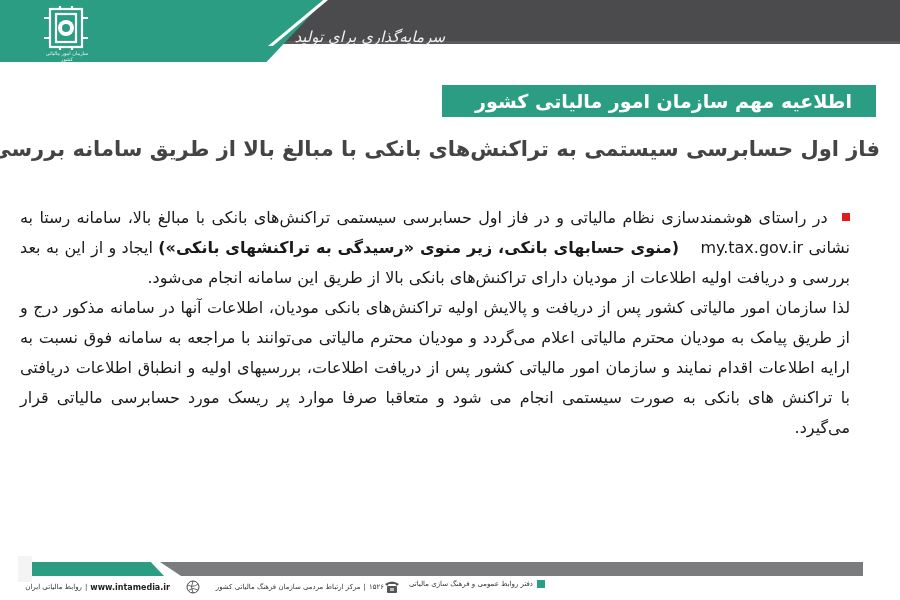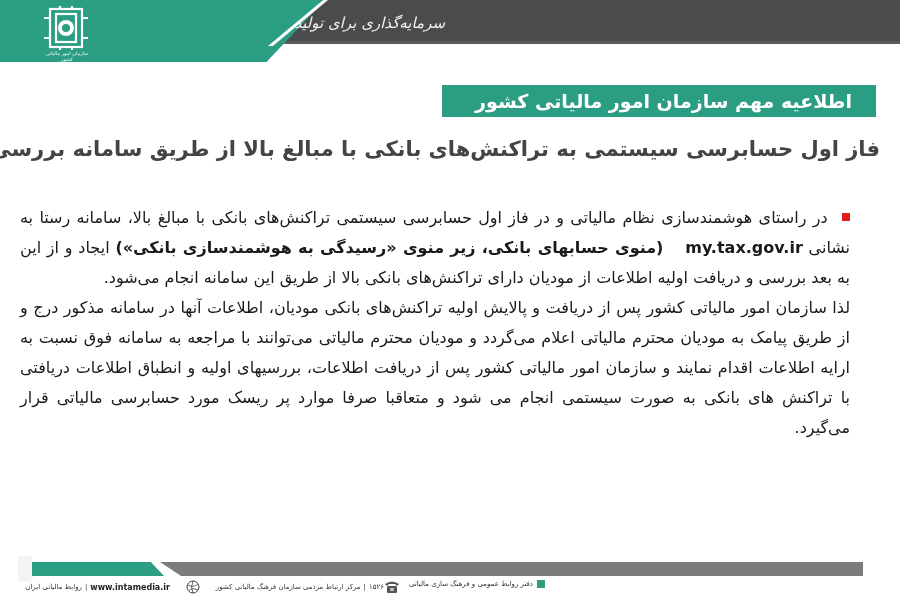--- a/index.html
+++ b/index.html
@@ -18,21 +18,21 @@
       position: absolute; left: 268px; top: 0; width: 60px; height: 46px; background: #ffffff;
       clip-path: polygon(92% 0, 100% 0, 8% 100%, 0 100%);
     }
     .logo { position: absolute; left: 36px; top: 6px; width: 60px; height: 54px; }
     .logo svg { display: block; }
     .logo-caption {
       position: absolute; left: 40px; top: 50px; width: 54px; font-size: 5px; color: #e8f5f1; text-align: center;
       direction: rtl;
     }
     .slogan {
-      position: absolute; left: 305px; top: 9px; width: 140px; height: 28px;
+      position: absolute; left: 305px; top: 23px; width: 140px; height: 28px;
       color: #f2f2f2; font-family: "DejaVu Serif", serif; font-style: italic; font-size: 15px;
       direction: rtl; text-align: right; line-height: 28px; white-space: nowrap;
     }
 
     
     .title-box {
       position: absolute; left: 442px; top: 85px; width: 434px; height: 32px; background: #2a9d82;
       color: #ffffff; font-weight: bold; font-size: 19px; direction: rtl; text-align: right;
       padding-right: 24px; line-height: 32px; white-space: nowrap;
     }
@@ -46,21 +46,21 @@
     .body-text {
       position: absolute; left: 20px; top: 203px; width: 830px;
       direction: rtl; text-align: justify; text-align-last: right;
       font-size: 16px; line-height: 30px; color: #1a1a1a;
     }
     .bullet {
       display: inline-block; width: 8px; height: 8px; background: #e21b1b; margin-left: 8px;
       vertical-align: middle; position: relative; top: -2px;
     }
     .bold { font-weight: bold; }
-    .ltr-bold { font-weight: bold; direction: ltr; unicode-bidi: embed; padding-left: 16px; }
+    .ltr-bold { font-weight: normal; direction: ltr; unicode-bidi: embed; padding-left: 16px; }
     .para { display: block; }
 
     
     .footer-bar-gray {
       position: absolute; left: 160px; top: 562px; width: 703px; height: 14px; background: #7b7c7e;
       clip-path: polygon(0 0, 100% 0, 100% 100%, 3% 100%);
     }
     .footer-bar-green {
       position: absolute; left: 32px; top: 562px; width: 132px; height: 14px; background: #2a9d82;
       clip-path: polygon(0 0, 90% 0, 100% 100%, 0 100%);
@@ -105,21 +105,21 @@
 <div class="slogan">سرمایه‌گذاری برای تولید</div>
 
 <div class="title-box">اطلاعیه مهم سازمان امور مالیاتی کشور</div>
 <div class="subtitle">فاز اول حسابرسی سیستمی به تراکنش‌های بانکی با مبالغ بالا از طریق سامانه بررسی</div>
 
 <div class="body-text">
   <span class="para">
     <span class="bullet"></span>
     <span>در راستای هوشمندسازی نظام مالیاتی و در فاز اول حسابرسی سیستمی تراکنش‌های بانکی با مبالغ بالا، سامانه رستا به نشانی</span>
     <span class="ltr-bold">my.tax.gov.ir</span>
-    <span class="bold">(منوی حسابهای بانکی، زیر منوی «رسیدگی به هوشمندسازی بانکی»)</span>
+    <span class="bold">(منوی حسابهای بانکی، زیر منوی «رسیدگی به تراکنشهای بانکی»)</span>
     <span>ایجاد و از این به بعد بررسی و دریافت اولیه اطلاعات از مودیان دارای تراکنش‌های بانکی بالا از طریق این سامانه انجام می‌شود.</span>
   </span>
   <span class="para">لذا سازمان امور مالیاتی کشور پس از دریافت و پالایش اولیه تراکنش‌های بانکی مودیان، اطلاعات آنها در سامانه مذکور درج و از طریق پیامک به مودیان محترم مالیاتی اعلام می‌گردد و مودیان محترم مالیاتی می‌توانند با مراجعه به سامانه فوق نسبت به ارایه اطلاعات اقدام نمایند و سازمان امور مالیاتی کشور پس از دریافت اطلاعات، بررسیهای اولیه و انطباق اطلاعات دریافتی با تراکنش های بانکی به صورت سیستمی انجام می شود و متعاقبا صرفا موارد پر ریسک مورد حسابرسی مالیاتی قرار می‌گیرد.</span>
 </div>
 
 <div class="footer-edge"></div>
 <div class="footer-bar-green"></div>
 <div class="footer-bar-gray"></div>
 
 <div class="footer-row">

